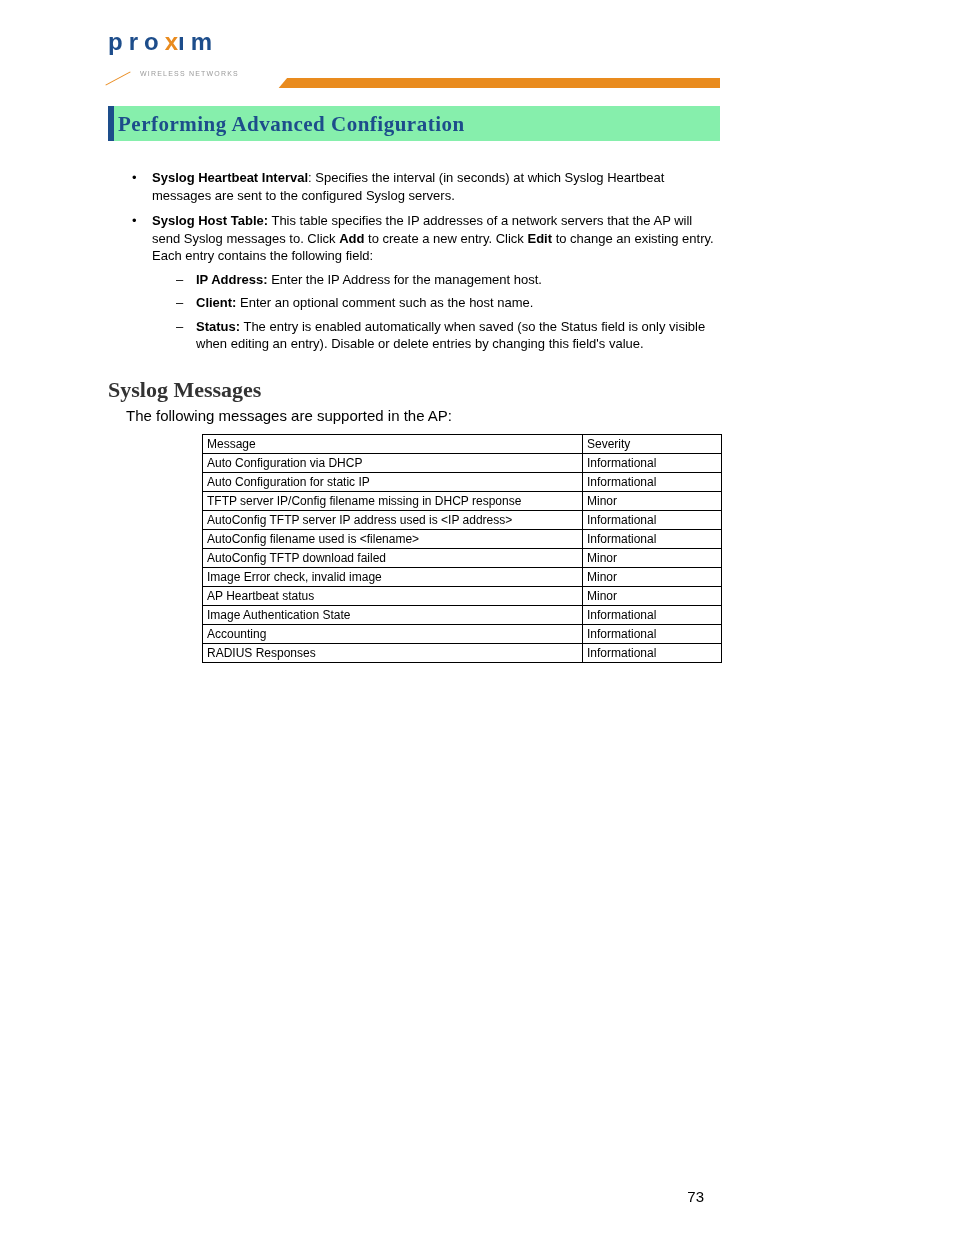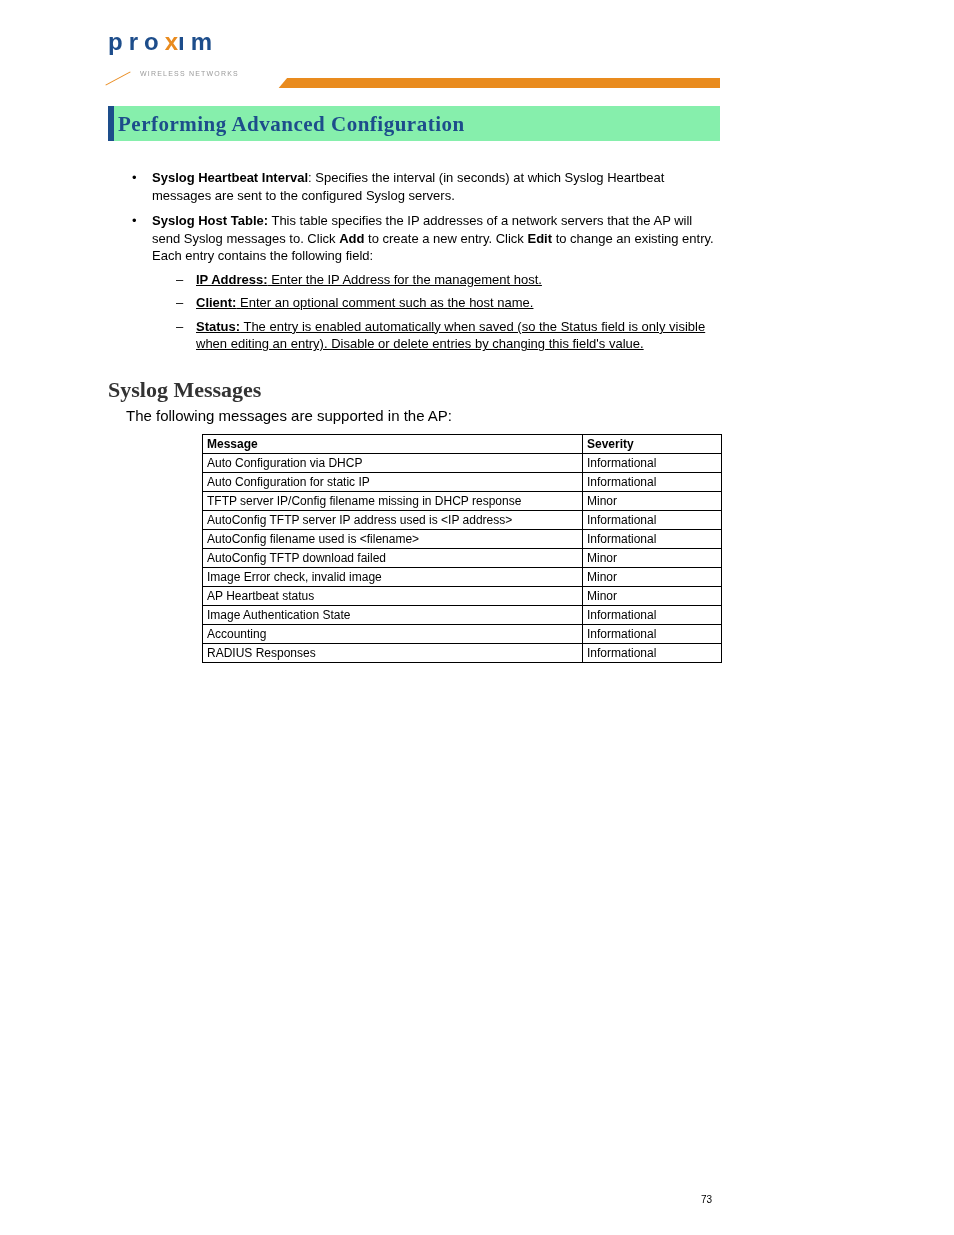--- a/index.html
+++ b/index.html
@@ -102,21 +102,20 @@
     content: "•";
     position: absolute;
     left: 4px;
     top: 0;
     font-size: 13px;
   }
   ul.sub {
     list-style: none;
     padding: 0 0 0 24px;
     margin: 6px 0 0 0;
-    text-decoration: underline;
   }
   ul.sub > li {
     position: relative;
     padding-left: 20px;
     margin-bottom: 6px;
     font-size: 13px;
     line-height: 1.35;
   }
   ul.sub > li::before {
     content: "–";
@@ -141,28 +140,28 @@
     margin-left: 94px;
     font-size: 12px;
   }
   table.msg th, table.msg td {
     border: 1px solid #000;
     padding: 2px 4px;
     text-align: left;
     vertical-align: top;
   }
   table.msg th {
-    font-weight: bold;
+    font-weight: normal;
   }
   table.msg th:first-child, table.msg td:first-child { width: 380px; }
   .page-number {
     position: absolute;
     bottom: 30px;
-    right: 108px;
-    font-size: 10px;
+    right: 116px;
+    font-size: 15px;
   }
   b { font-weight: bold; }
 </style>
 </head>
 <body>
 
 <div class="page">
 
   <div class="header-row">
     <div class="logo">

